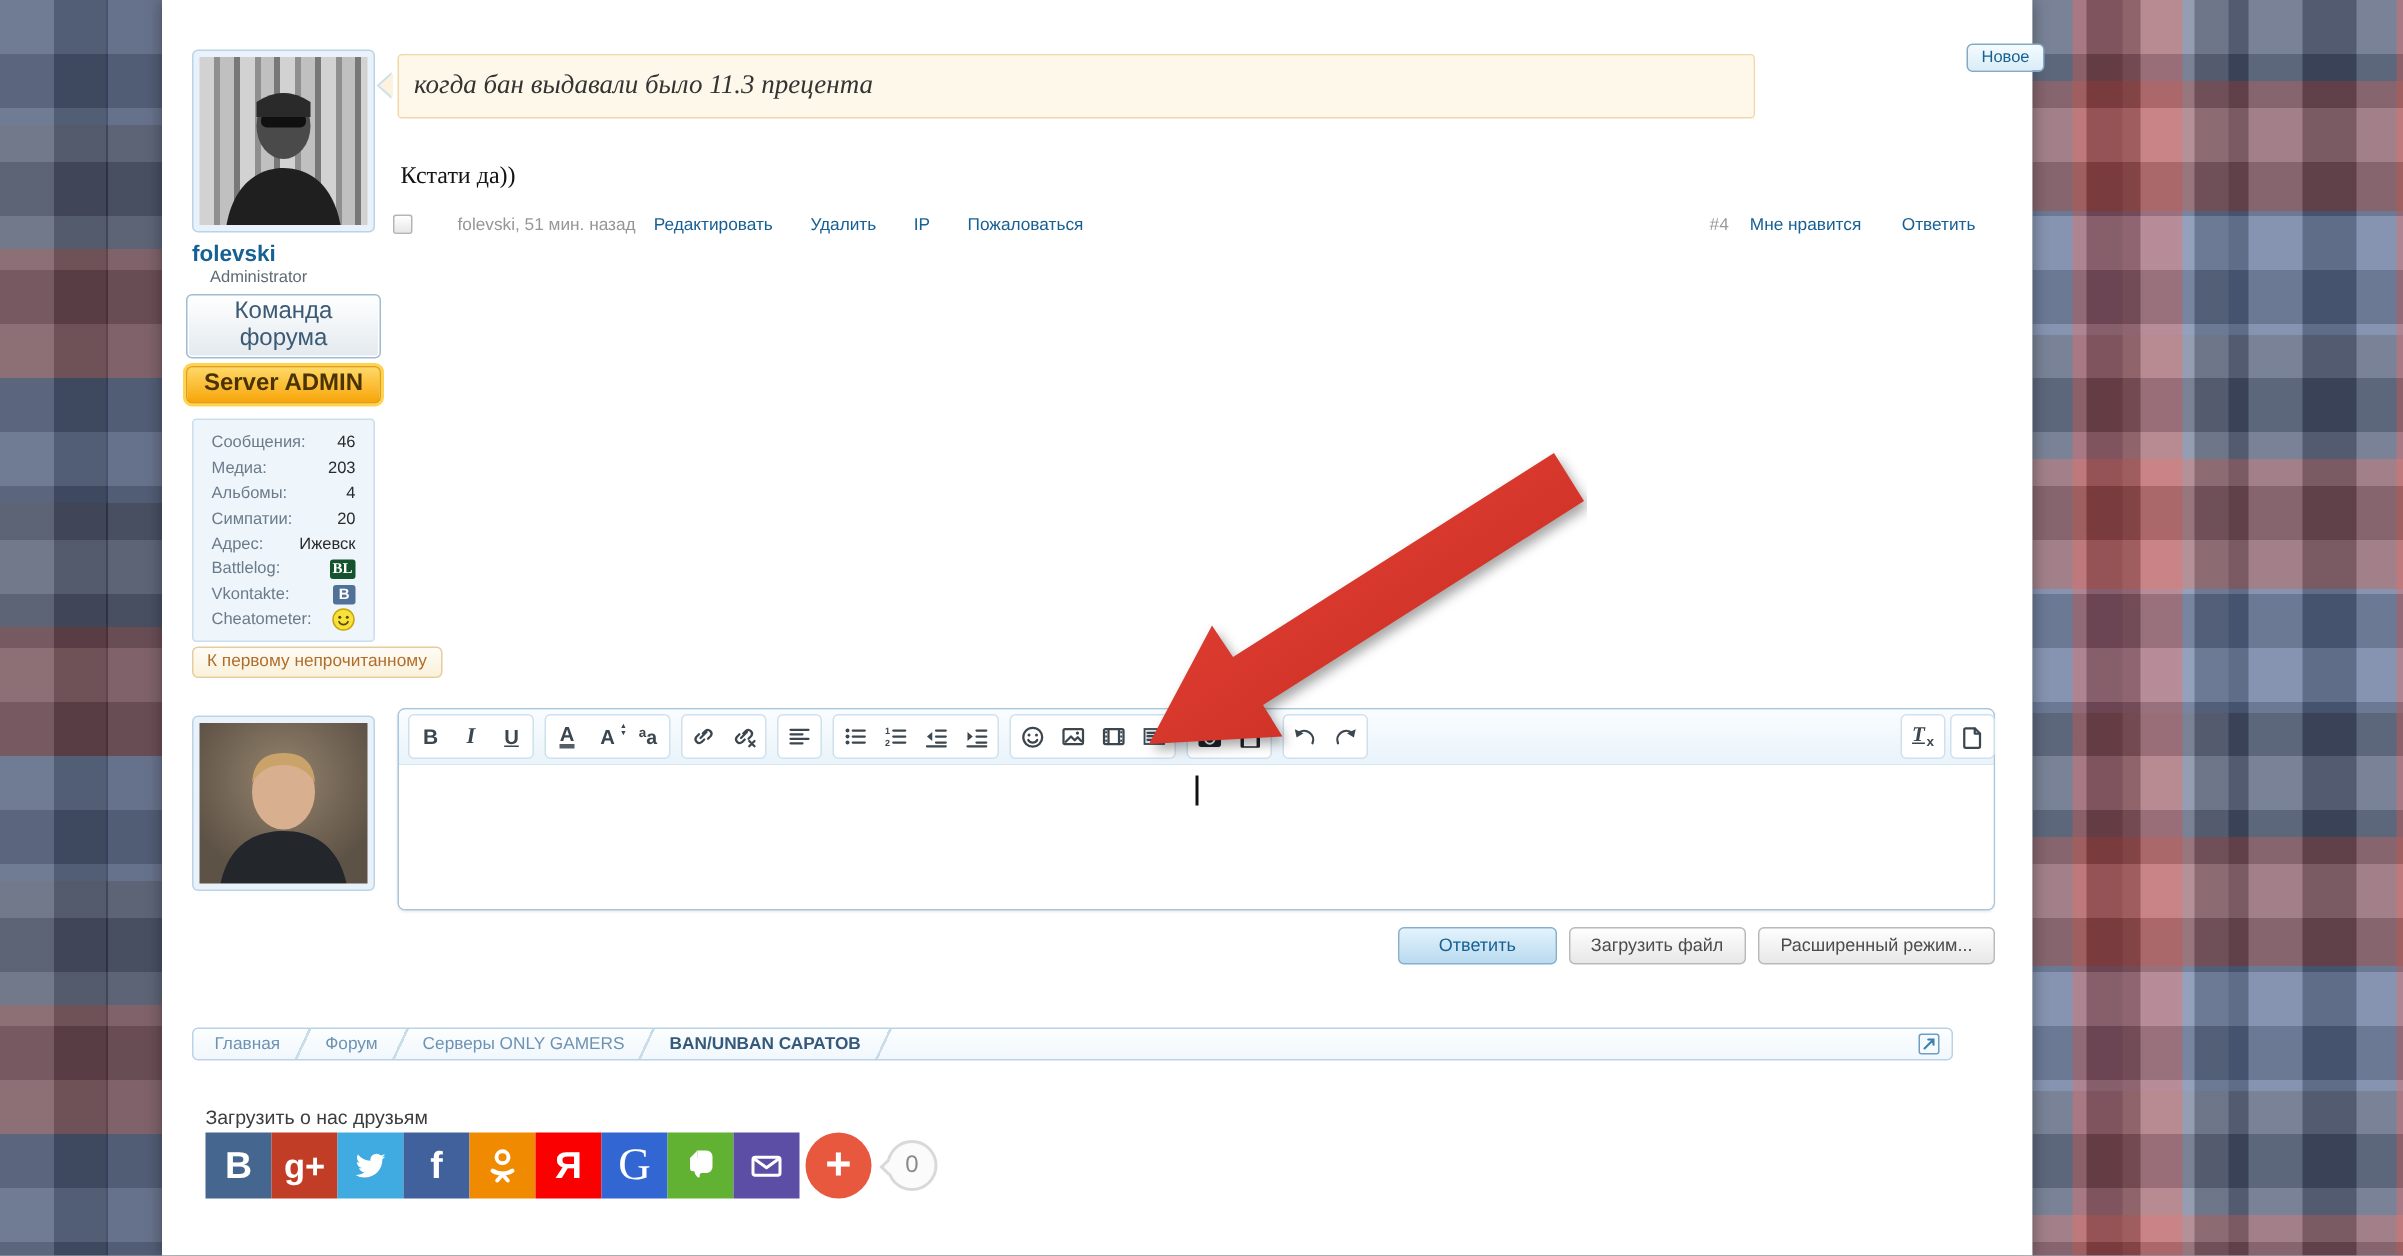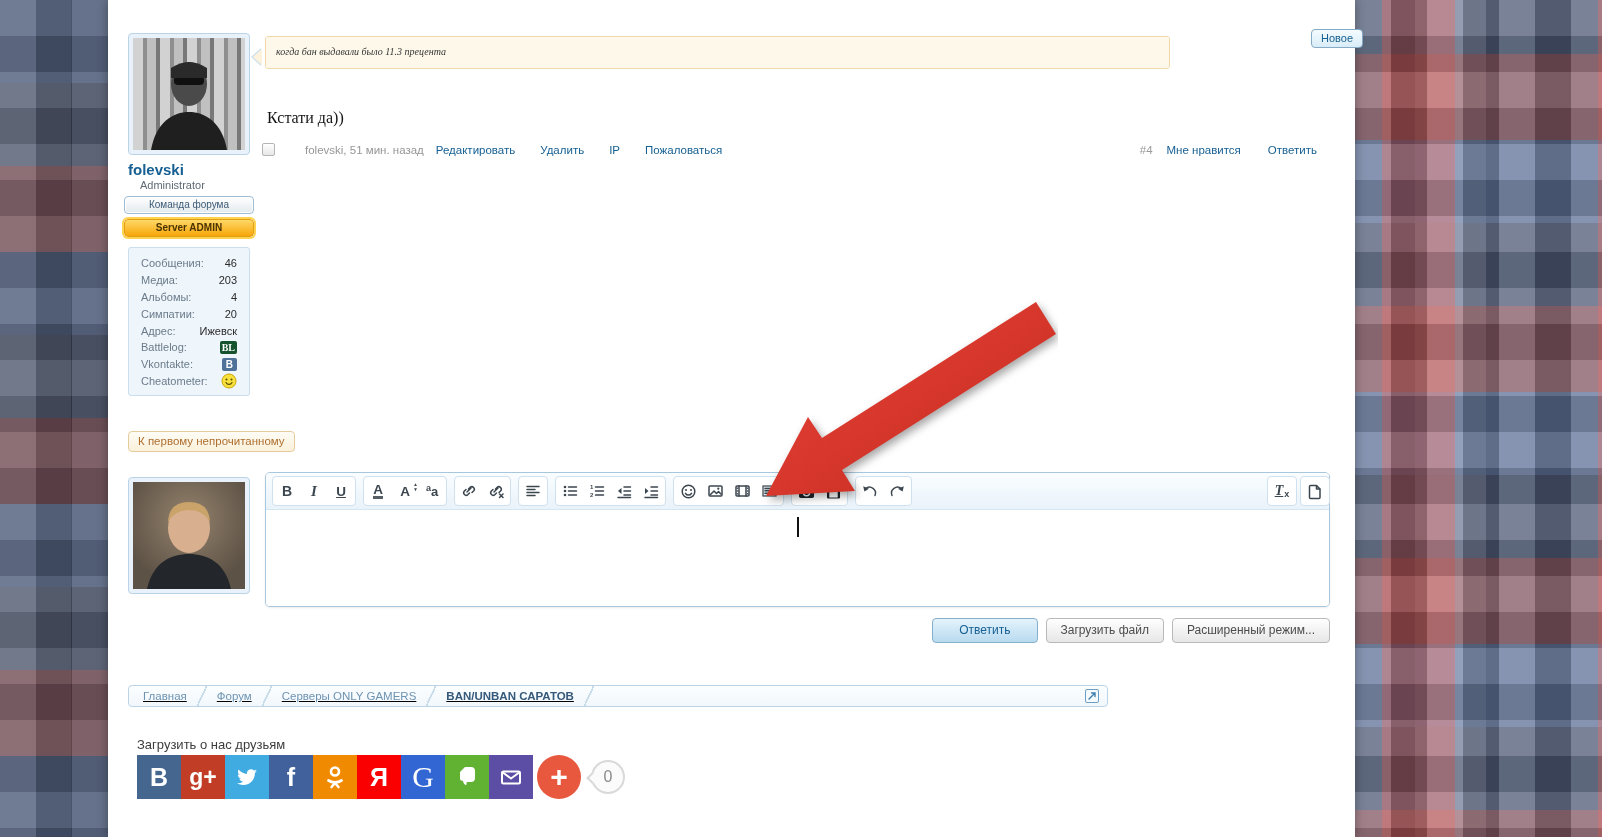--- a/index.html
+++ b/index.html
@@ -32,39 +32,39 @@
     font-size:11px; color:#176093; }
 
   
   .user-card { position:absolute; left:128px; top:33px; width:122px; }
   .avatar-frame { width:122px; height:122px; background:#e9f2fa; border:1px solid #bad3e6; border-radius:4px; padding:4px; }
   .avatar-bw { position:relative; width:112px; height:112px; overflow:hidden;
     background:repeating-linear-gradient(90deg,#d2d2d2 0 10px,#8f8f8f 10px 14px,#c0c0c0 14px 23px,#787878 23px 27px); }
   .avatar-bw svg, .avatar-color svg { position:absolute; left:0; top:0; }
   .user-name { margin-top:6px; font-size:15px; font-weight:bold; color:#176093; }
   .user-title { font-size:11px; color:#5f6a75; margin-top:1px;margin-left:12px; }
-  .banner { width:130px; margin-left:-4px; margin-top:5px; text-align:center; font-size:10px;
+  .banner { width:130px; margin-left:-4px; margin-top:5px; text-align:center; font-size:16px;
     padding:2px 0 3px; border-radius:4px; }
   .banner.staff { background:linear-gradient(#ffffff,#e3e9ee); border:1px solid #9fbcd2; color:#3b5a75; box-shadow:0 0 0 1px #fff inset; }
   .banner.admin { background:linear-gradient(#ffd867,#f7a60a); border:1px solid #e0a012; color:#42楼300; color:#4a3300; box-shadow:0 0 0 2px #ffd34f; font-weight:bold; }
   .stats { margin-top:10px; width:122px; background:#eef5fb; border:1px solid #cadeed; border-radius:3px; padding:7px 12px 6px; }
   .stat-row { display:flex; justify-content:space-between; align-items:center; font-size:11px; height:16.8px; }
   .stat-label { color:#6b7b8a; }
   .stat-value { color:#2b2b2b; text-align:right; }
   .bl-badge { background:#14532d; color:#fff; font-weight:bold; font-size:10px; padding:1px 2px; border-radius:2px; font-family:"Liberation Serif",serif; }
   .vk-badge { background:#507299; color:#fff; font-weight:bold; font-size:10px; padding:1px 4px; border-radius:2px; }
 
   
   .balloon-arrow { position:absolute; left:251px; top:48px; width:0; height:0;
     border-top:9px solid transparent; border-bottom:9px solid transparent; border-right:10px solid #cfe0ed; }
   .balloon-arrow:after { content:""; position:absolute; left:2px; top:-8px; border-top:8px solid transparent; border-bottom:8px solid transparent; border-right:9px solid #fdf3dc; }
   .quote { position:absolute; left:265px; top:36px; width:905px; border:1px solid #efd9a8; border-radius:3px; overflow:hidden; }
   .quote-head { background:linear-gradient(#fdf5e0,#f6e3c0); padding:4px 9px 5px; font-size:11.5px; font-weight:bold; color:#30405c; border-bottom:1px solid #f0ddb4; }
   .quote-head .jump { font-weight:normal; color:#6b93c4; cursor:pointer; }
-  .quote-body { background:#fdf8e9; padding:9px 10px 11px; font-family:"Liberation Serif", serif; font-style:italic; font-size:10px; color:#343434; }
+  .quote-body { background:#fdf8e9; padding:9px 10px 11px; font-family:"Liberation Serif", serif; font-style:italic; font-size:18px; color:#343434; }
   .msg-body { position:absolute; left:267px; top:109px; font-family:"Liberation Serif", serif; font-size:16px; color:#141414; }
   .meta-row { position:absolute; left:262px; top:143px; width:1068px; display:flex; align-items:center; font-size:11.5px;gap:20px; }
   .meta-check { width:13px; height:13px; border:1px solid #b5b5b5; border-radius:2px; background:linear-gradient(#fff,#e7e7e7); margin-right:10px; cursor:pointer; }
   .meta-left a, .meta-right a { margin-right:13px; font-size:11.5px; }
   .meta-left { display:flex; align-items:center; gap:12px; }
   .meta-right { margin-left:auto; display:flex; align-items:center; gap:14px; }
   .meta-right .num { color:#9a9a9a; }
 
   
   .unread-btn { position:absolute; left:128px; top:431px; padding:3px 9px 4px;
@@ -98,23 +98,23 @@
   
   .pointer-arrow { position:absolute; left:758px; top:300px; width:300px; height:210px; z-index:30; pointer-events:none; }
 
   
   .actions { position:absolute; left:0; top:618px; width:1330px; display:flex; justify-content:flex-end; gap:8px; }
   .btn { font-size:12px; padding:4px 14px 5px; border-radius:4px; cursor:pointer; }
   .btn.primary { background:linear-gradient(#e3f3fc,#b9daef); border:1px solid #87aeca; color:#176093; padding:4px 26px 5px; }
   .btn.secondary { background:linear-gradient(#fefefe,#e7e7e7); border:1px solid #b9b9b9; color:#4c4c4c; }
 
   
-  .breadcrumb { position:absolute; left:128px; top:685px; width:980px; height:22px;
+  .breadcrumb { position:absolute; left:128px; top:685px; width:1174px; height:22px;
     background:linear-gradient(#fcfeff,#f1f7fc); border:1px solid #bad3e6; border-radius:4px;
-    display:flex; align-items:center; padding:0 8px 0 14px;text-decoration:underline; }
+    display:flex; align-items:center; padding:0 8px 0 14px; }
   .crumb { font-size:11.5px; color:#6d93b2; cursor:pointer; }
   .crumb.last { color:#35597a; font-weight:bold; }
   .crumb-sep { width:22px; height:20px; margin:0 4px;
     background:linear-gradient(115deg, transparent 47%, #c8dcea 47% 53%, transparent 53%); }
   .quick-nav { margin-left:auto; width:14px; height:14px; border:1px solid #6d9ec4; border-radius:2px; position:relative; cursor:pointer; background:#f4fafd; }
   .quick-nav svg { position:absolute; left:1px; top:1px; }
 
   
   .share-label { position:absolute; left:137px; top:737px; font-size:13px; color:#3c3c3c; }
   .share-row { position:absolute; left:137px; top:755px; display:flex; align-items:center; }

